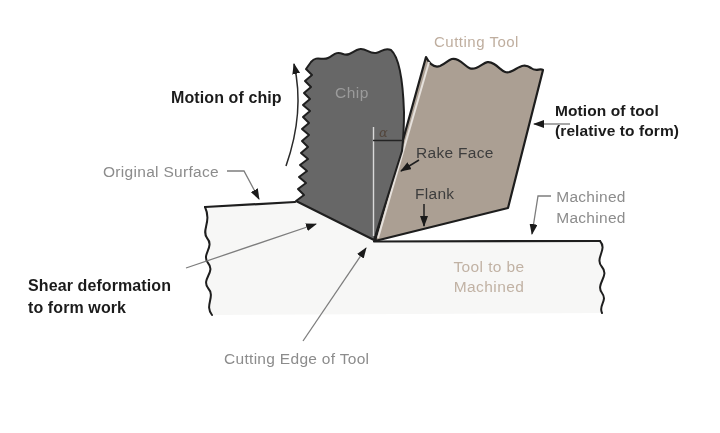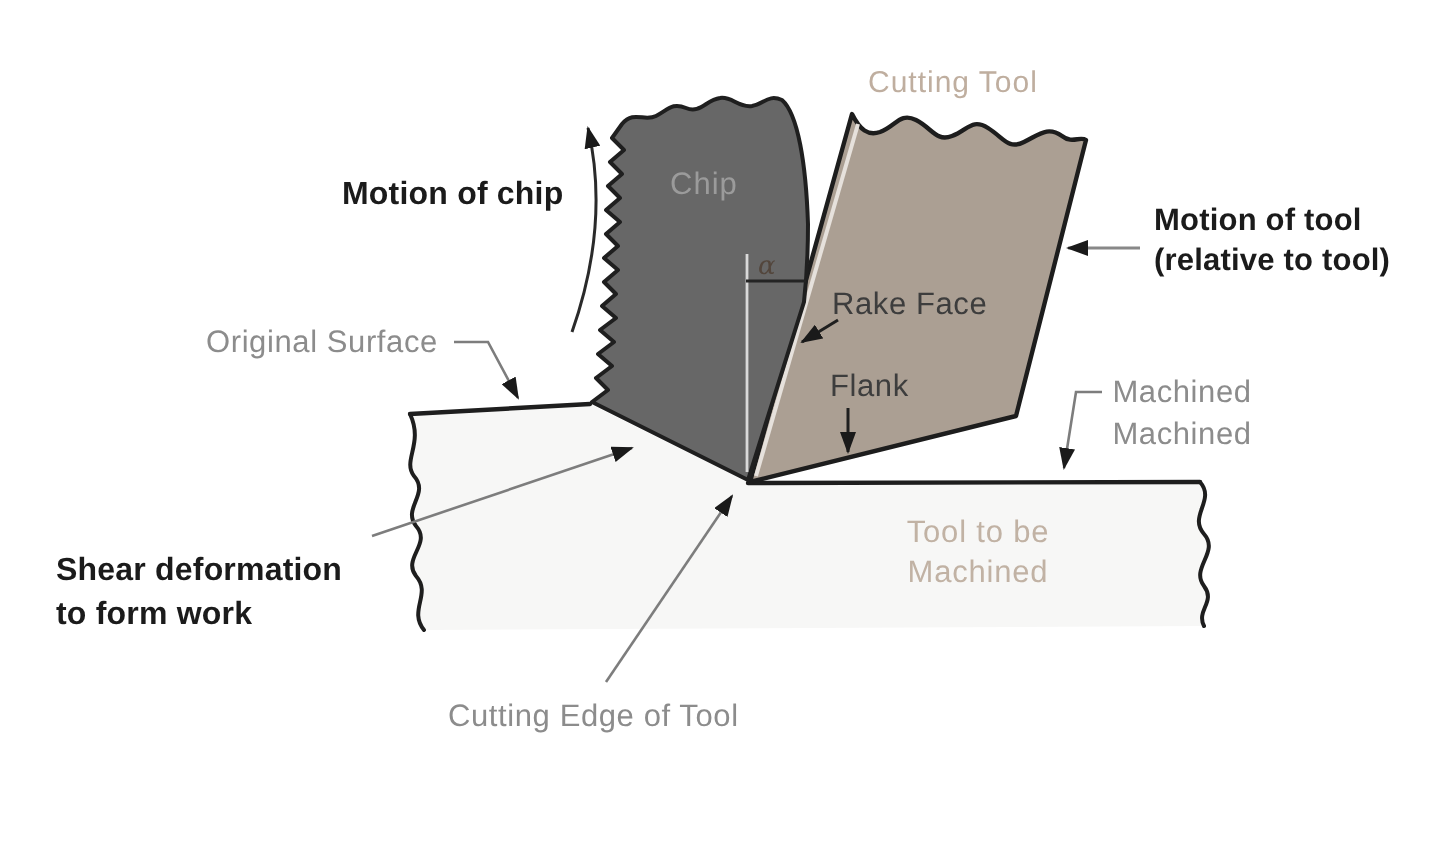--- a/index.html
+++ b/index.html
@@ -90,23 +90,23 @@
     <path d="M 419,160 L 401,171" fill="none" stroke="#1f1f1f" stroke-width="1.5" marker-end="url(#ah)"></path>
     <path d="M 424,204 L 424,226" fill="none" stroke="#1f1f1f" stroke-width="1.5" marker-end="url(#ah)"></path>
   </svg>
 
   <div class="lbl lbl-bold" style="left:171px;top:89px;">Motion of chip</div>
 
   <div class="lbl lbl-tan" style="left:434px;top:33px;">Cutting Tool</div>
 
   <div class="lbl chip-label" style="left:335px;top:84px;">Chip</div>
 
-  <div class="lbl lbl-bold two-line lh20" style="left:577px;top:101px;font-size:15.5px;">
+  <div class="lbl lbl-bold two-line lh20" style="left:555px;top:101px;font-size:15.5px;">
     <span>Motion of tool</span><br>
-    <span>(relative to tool)</span>
+    <span>(relative to form)</span>
   </div>
 
   <div class="lbl lbl-gray" style="left:103px;top:163px;">Original Surface</div>
 
   <div class="lbl lbl-gray center" style="left:546px;top:186px;width:90px;line-height:21px;">
     <span>Machined</span><br>
     <span>Machined</span>
   </div>
 
   <div class="lbl lbl-dark" style="left:416px;top:144px;">Rake Face</div>

